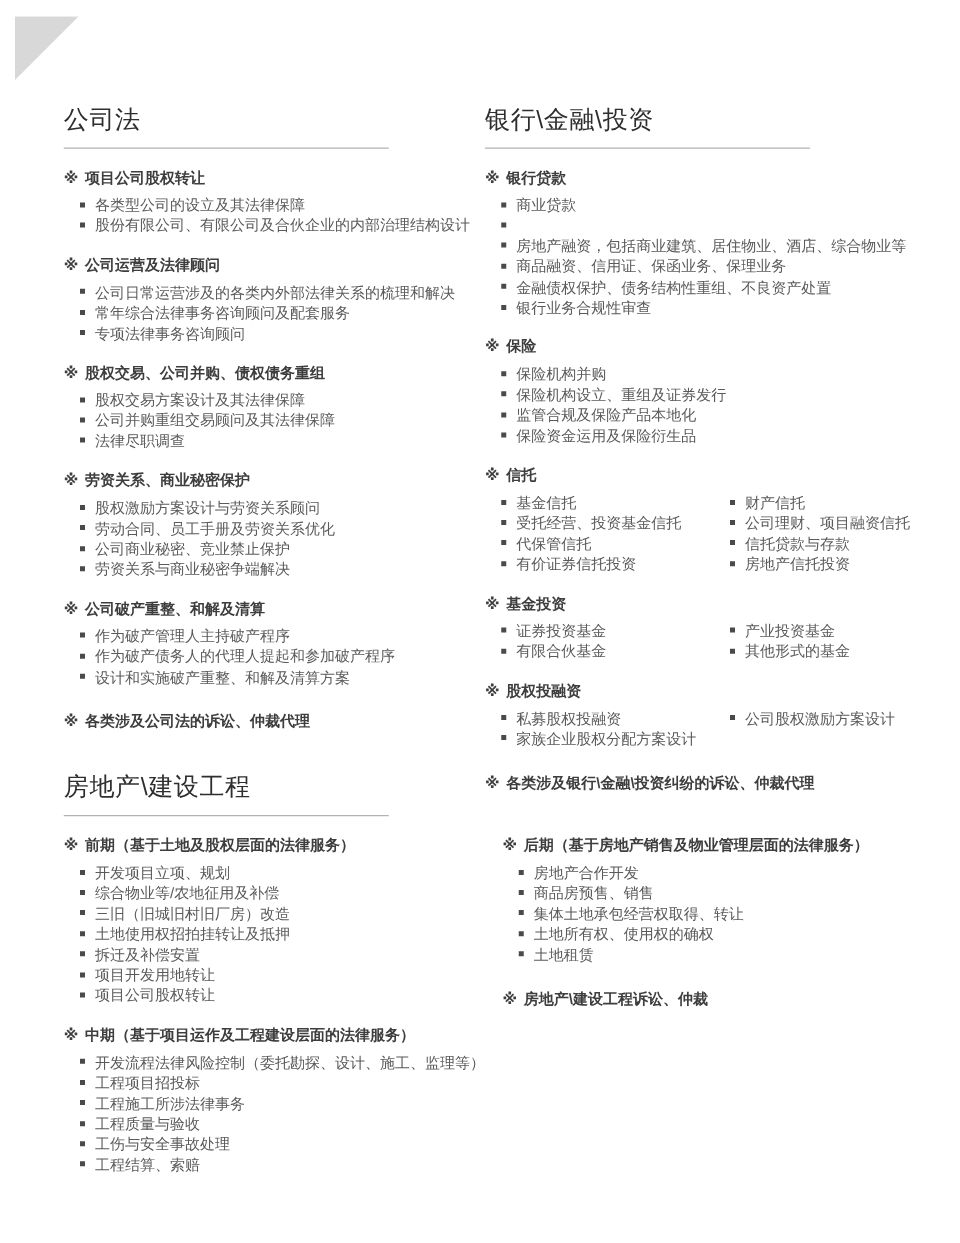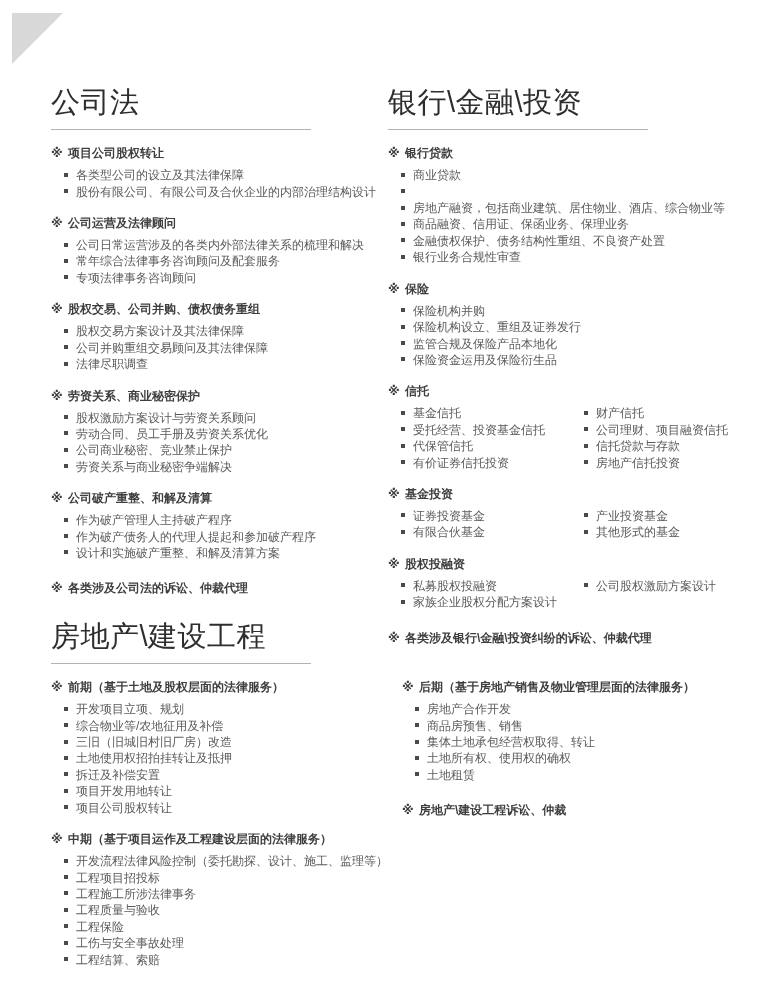--- a/index.html
+++ b/index.html
@@ -12,21 +12,21 @@
   .corner-triangle{
     position:absolute;left:12px;top:13px;width:51px;height:51px;
     clip-path:polygon(0 0,100% 0,0 100%);
     background:var(--triangle,#d8d8d8);
   }
   .section{position:absolute;}
   #section-company{left:51px;top:84px;width:345px;}
   #section-banking{left:388px;top:84px;width:366px;}
   #section-realestate{left:51px;top:618px;width:715px;}
   .section-heading{
-    margin:0;font-size:29px;font-weight:400;line-height:1.25;
+    margin:0;font-size:20px;font-weight:400;line-height:1.25;
     color:var(--heading,#2e2e2e);letter-spacing:0.5px;
     padding-bottom:9px;border-bottom:1px solid var(--rule,#b3b3b3);
     width:260px;
   }
   .groups{margin-top:2px;}
   .group{margin-top:15px;}
   .group.no-items{margin-top:19px;}
   .group-title{
     font-size:12px;font-weight:700;color:var(--gtitle,#3e3e3e);
     display:flex;align-items:baseline;white-space:nowrap;
@@ -233,21 +233,20 @@
           <div class="group">
             <div class="group-title">
               <span class="marker">※</span>
               <span>中期（基于项目运作及工程建设层面的法律服务）</span>
             </div>
             <ul class="items">
               <li class="item"><span class="bullet"></span><span>开发流程法律风险控制（委托勘探、设计、施工、监理等）</span></li>
               <li class="item"><span class="bullet"></span><span>工程项目招投标</span></li>
               <li class="item"><span class="bullet"></span><span>工程施工所涉法律事务</span></li>
               <li class="item"><span class="bullet"></span><span>工程质量与验收</span></li>
-              <li class="item"><span class="bullet"></span><span>工程保险</span></li>
               <li class="item"><span class="bullet"></span><span>工伤与安全事故处理</span></li>
               <li class="item"><span class="bullet"></span><span>工程结算、索赔</span></li>
             </ul>
           </div>
         </div>
     </div>
     <div class="re-col-right">
       <div class="groups" id="realestate-right-groups">
           <div class="group">
             <div class="group-title">

